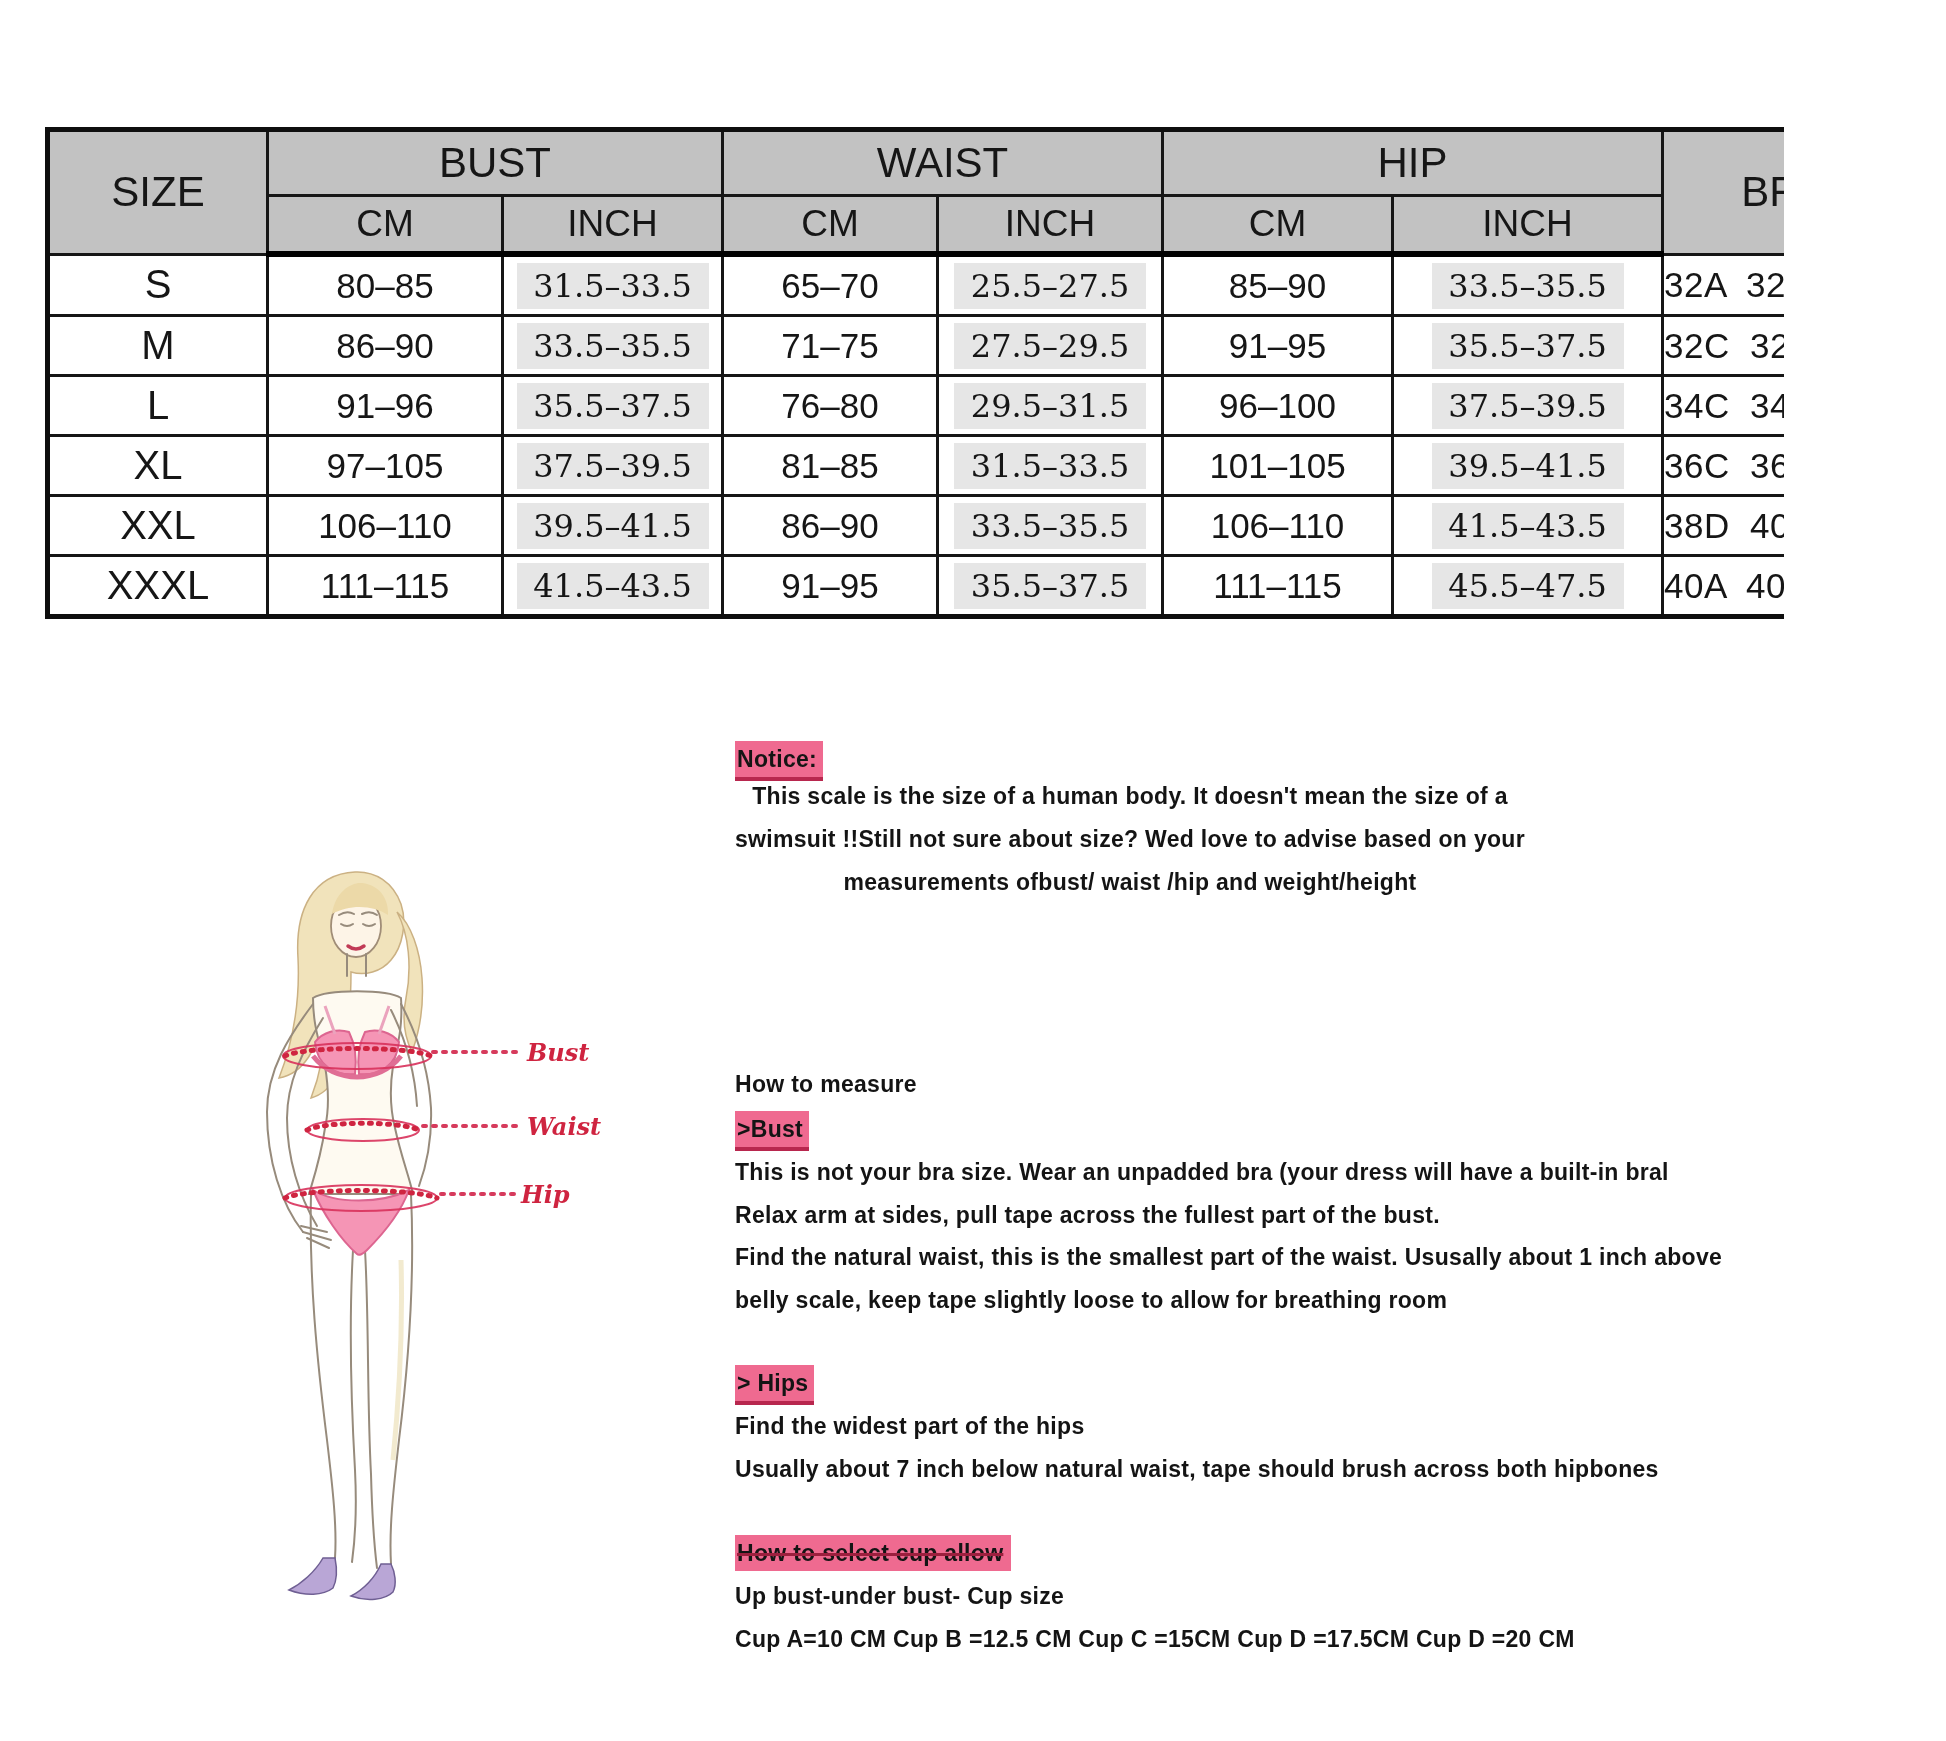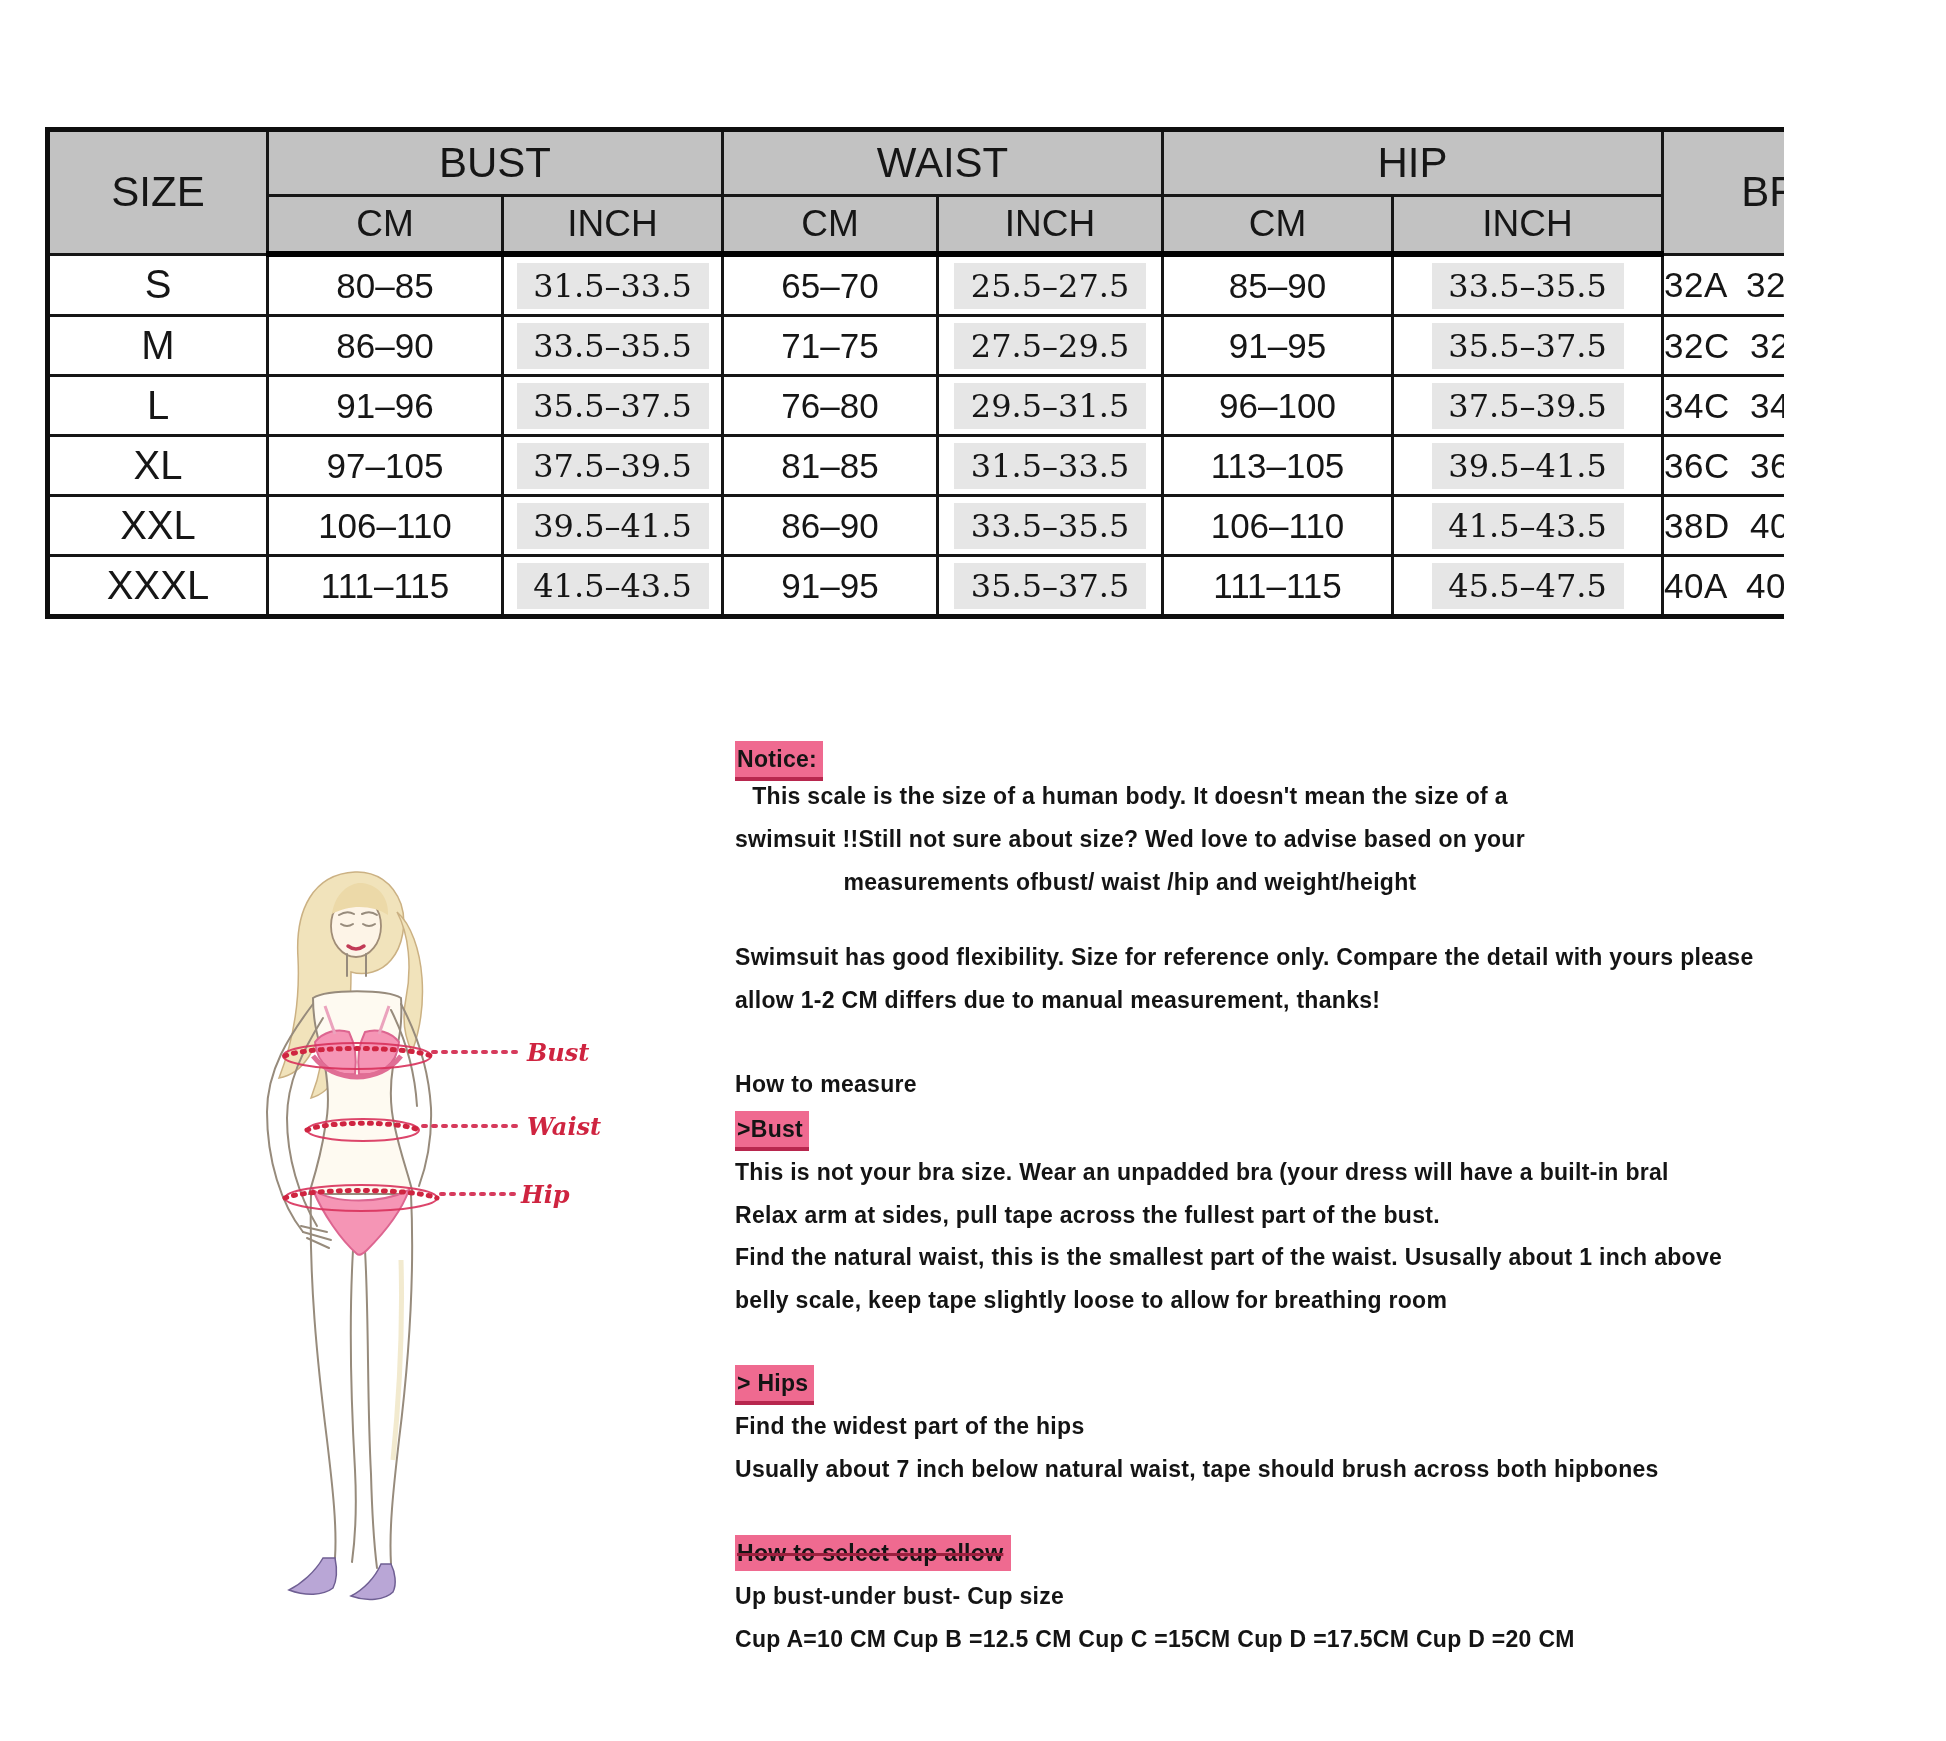--- a/index.html
+++ b/index.html
@@ -102,21 +102,21 @@
         <td>96–100</td>
         <td><span class="inch-chip">37.5–39.5</span></td>
         <td class="bra-cell">34C 34D 36A 36B</td>
       </tr>
       <tr>
         <td class="size-cell">XL</td>
         <td>97–105</td>
         <td><span class="inch-chip">37.5–39.5</span></td>
         <td>81–85</td>
         <td><span class="inch-chip">31.5–33.5</span></td>
-        <td>113–105</td>
+        <td>101–105</td>
         <td><span class="inch-chip">39.5–41.5</span></td>
         <td class="bra-cell">36C 36D 38A 38B</td>
       </tr>
       <tr>
         <td class="size-cell">XXL</td>
         <td>106–110</td>
         <td><span class="inch-chip">39.5–41.5</span></td>
         <td>86–90</td>
         <td><span class="inch-chip">33.5–35.5</span></td>
         <td>106–110</td>
@@ -214,24 +214,20 @@
 
   <div class="tx" style="top:738px;">
     <span class="hl">Notice:</span>
   </div>
   <div class="tx" style="top:775px;text-align:center;">
     <div>This scale is the size of a human body. It doesn't mean the size of a</div>
     <div>swimsuit !!Still not sure about size? Wed love to advise based on your</div>
     <div>measurements ofbust/ waist /hip and weight/height</div>
   </div>
 
-  <div class="tx" style="top:936px;">
-    <div>Swimsuit has good flexibility. Size for reference only. Compare the detail with yours please</div>
-    <div>allow 1-2 CM differs due to manual measurement, thanks!</div>
-  </div>
 
   <div class="tx" style="top:1063px;">How to measure</div>
 
   <div class="tx" style="top:1108px;">
     <div><span class="hl">&gt;Bust</span></div>
     <div>This is not your bra size. Wear an unpadded bra (your dress will have a built-in bral</div>
     <div>Relax arm at sides, pull tape across the fullest part of the bust.</div>
   </div>
 
   <div class="tx" style="top:1236px;">

